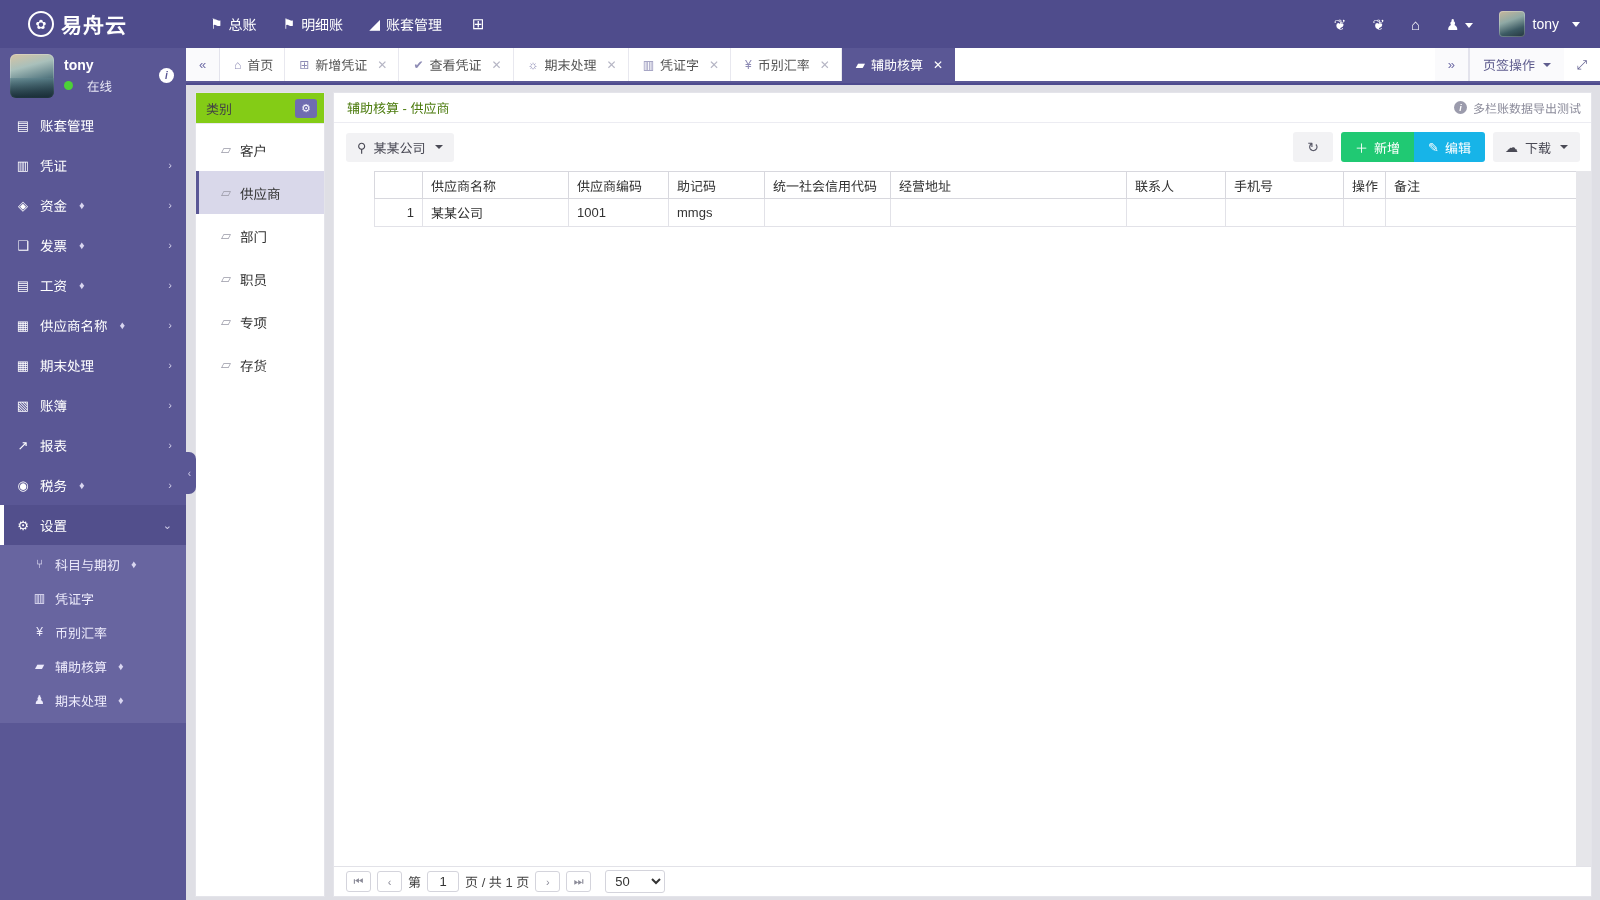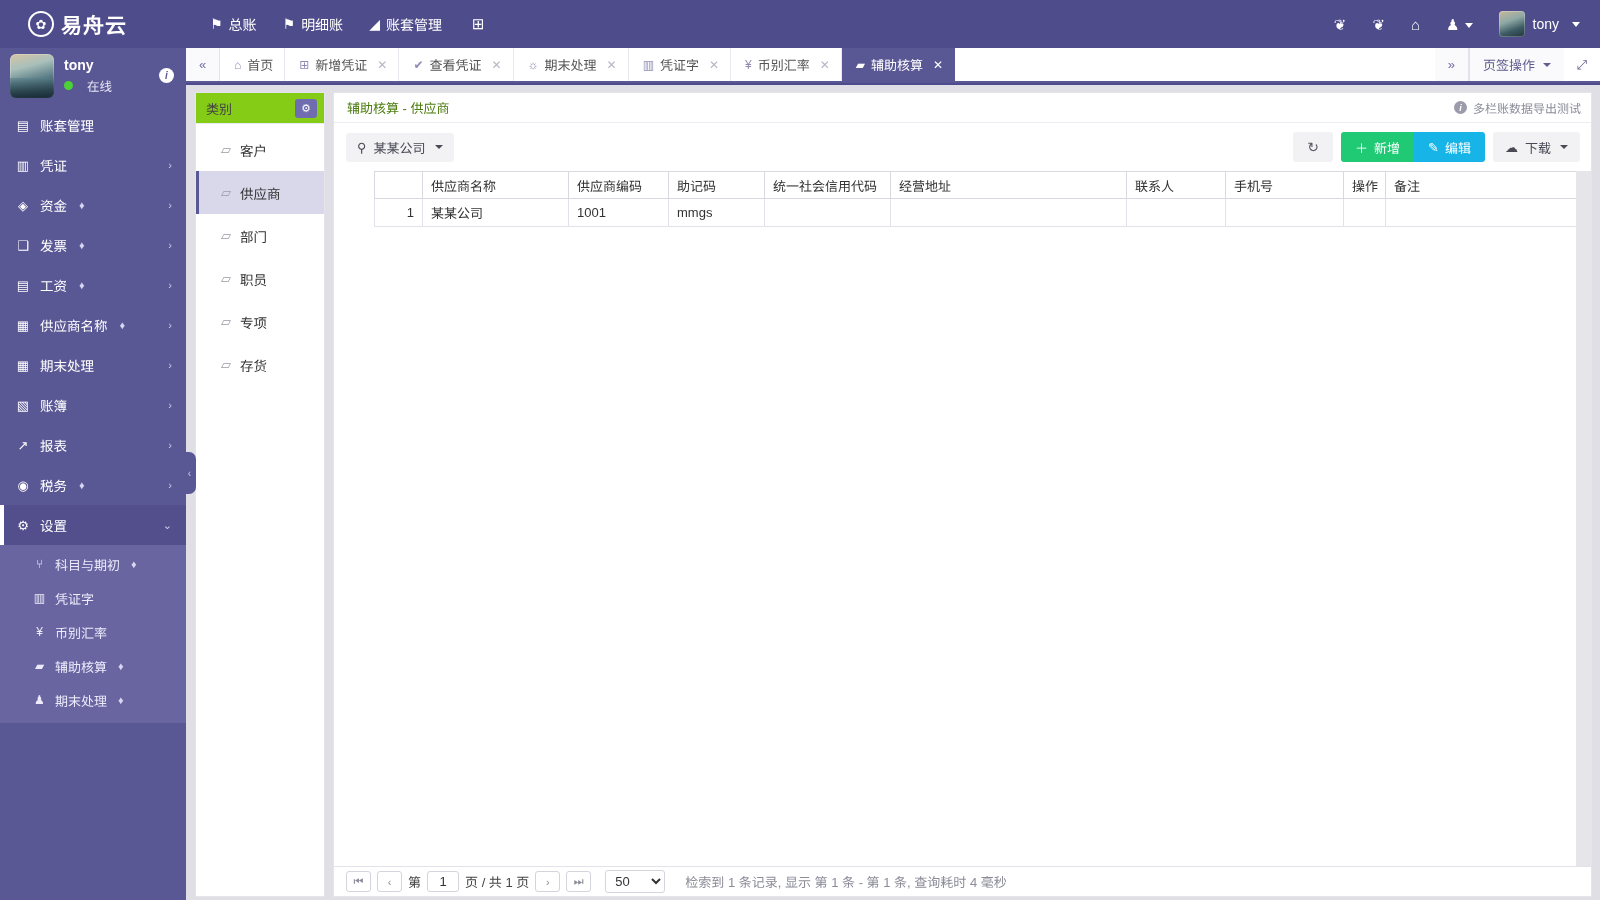--- a/index.html
+++ b/index.html
@@ -628,18 +628,17 @@
         <span class="pg-label">第</span>
         <input class="pg-input" value="1" style="">
         <span class="pg-label">页 / 共 1 页</span>
         <div class="pg-btn">
           <span>›</span>
         </div>
         <div class="pg-btn">
           <span>⏭</span>
         </div>
         <select class="pg-select" id="page-size-select"><option value="10">10</option><option value="20">20</option><option value="50" selected="">50</option><option value="100">100</option></select>
-        <span class="pg-info">检索到 1 条记录, 显示 第 1 条 - 第 1 条, 查询耗时 4 毫秒</span>
       </div>
 
     </div>
   </div>
 </div>
 
 </body></html>

